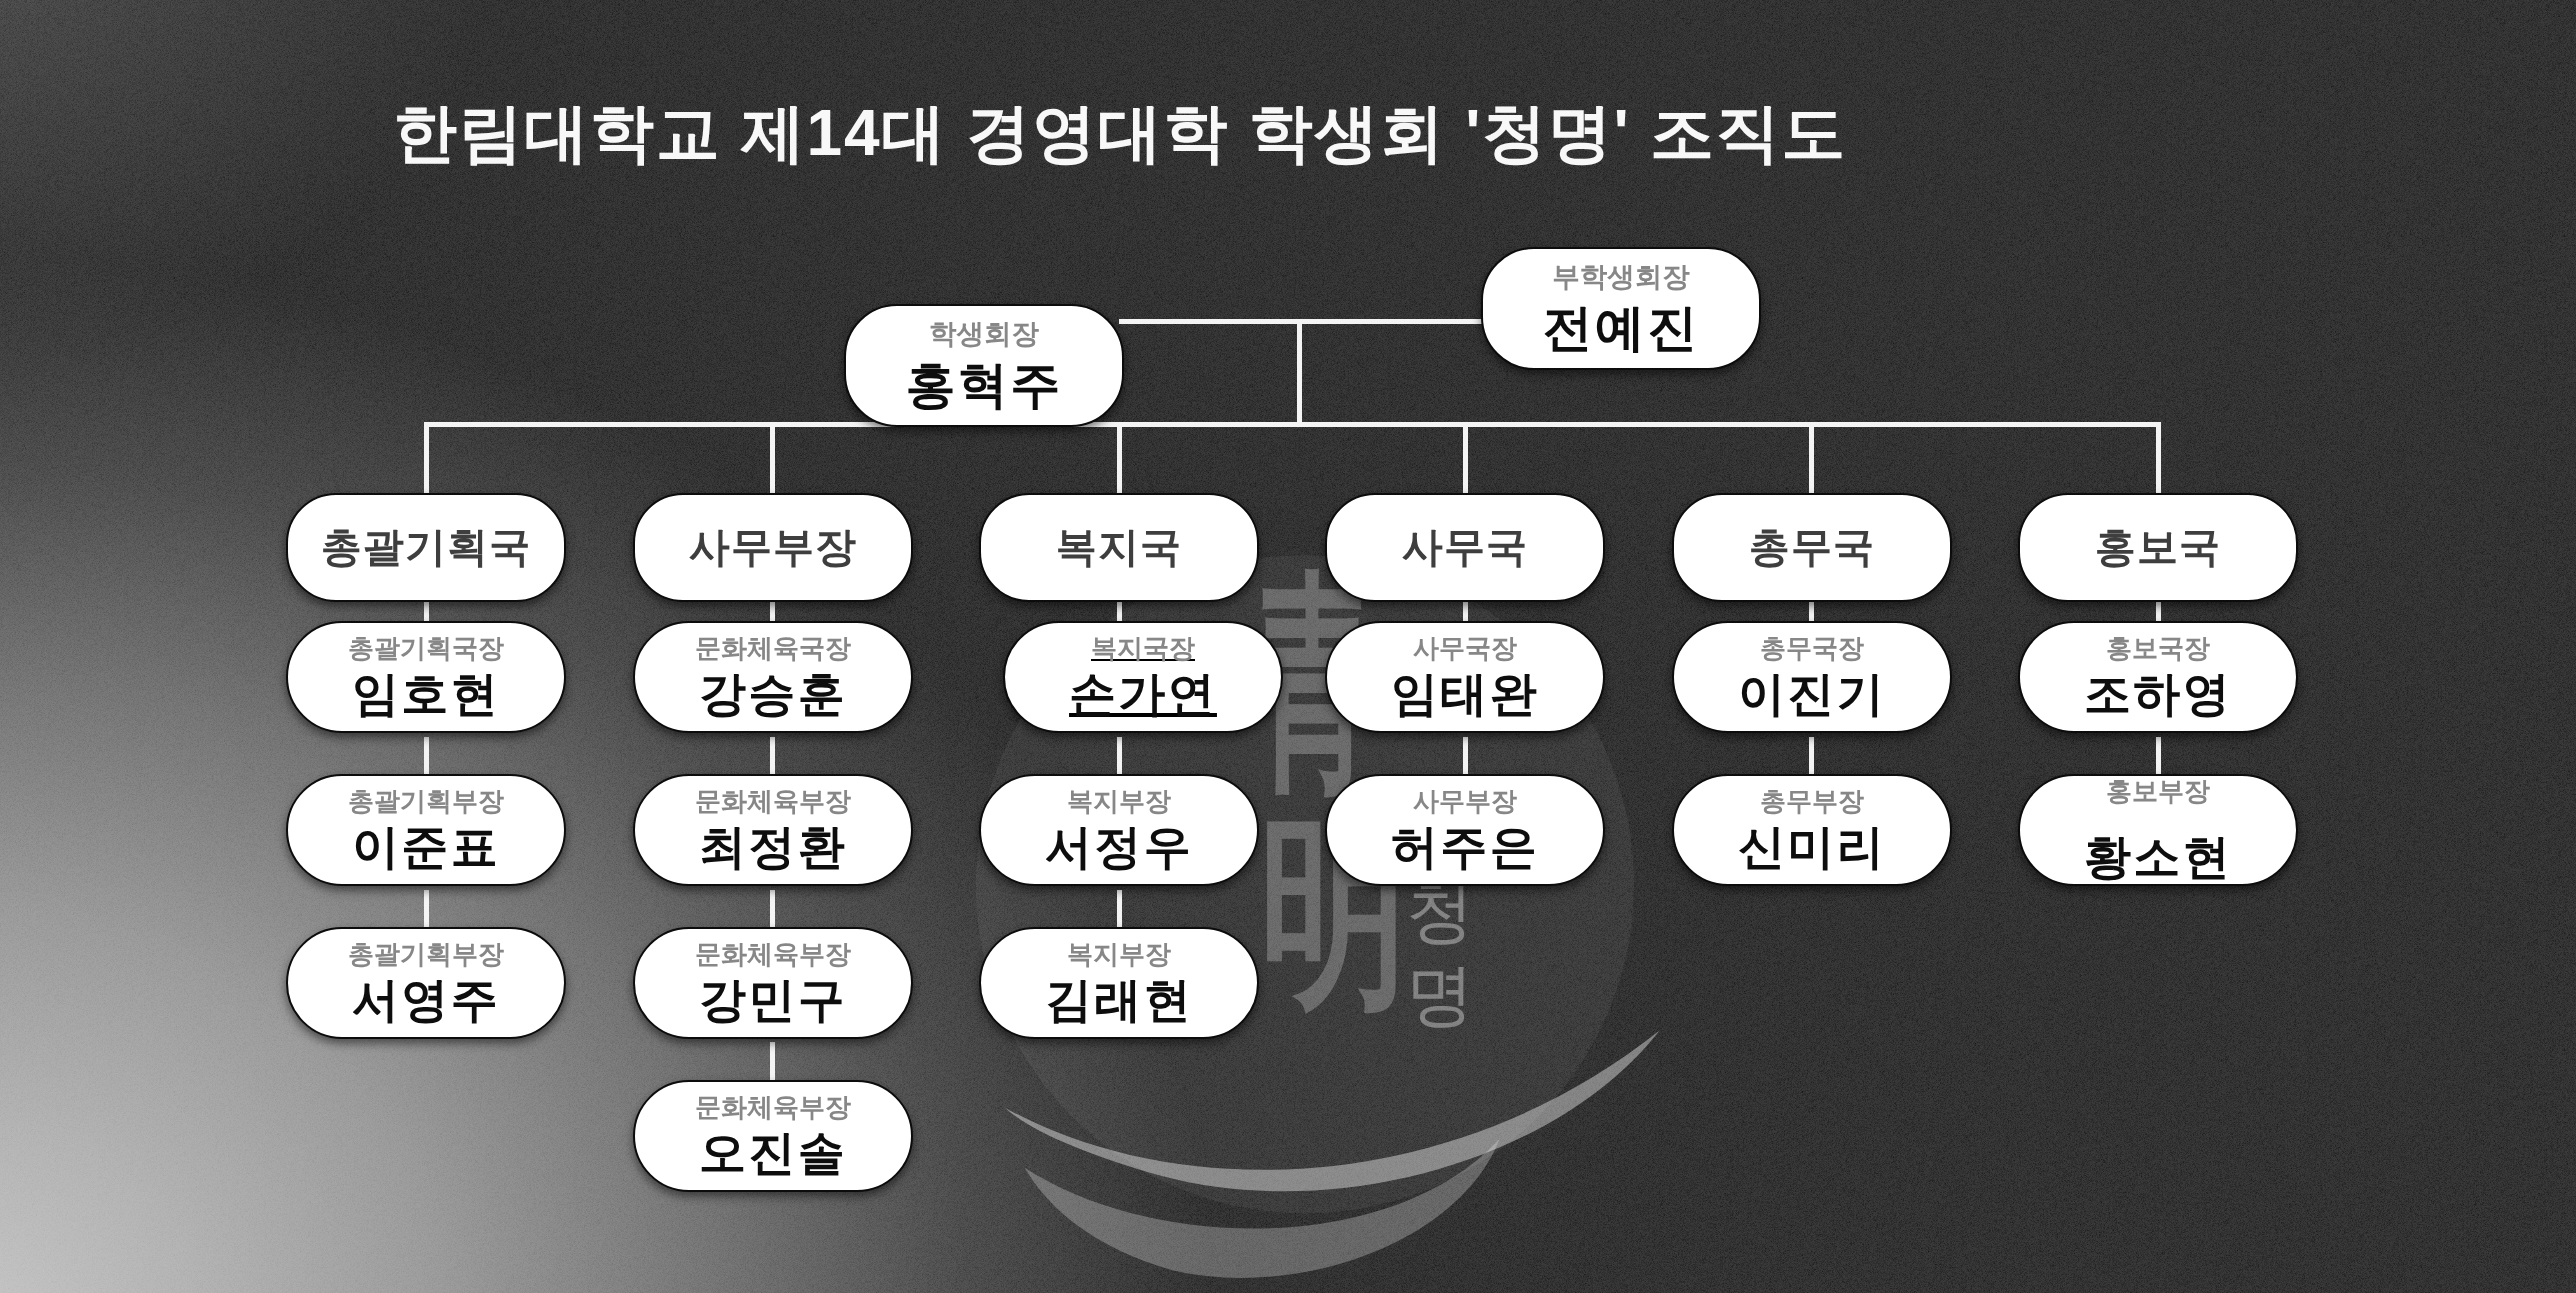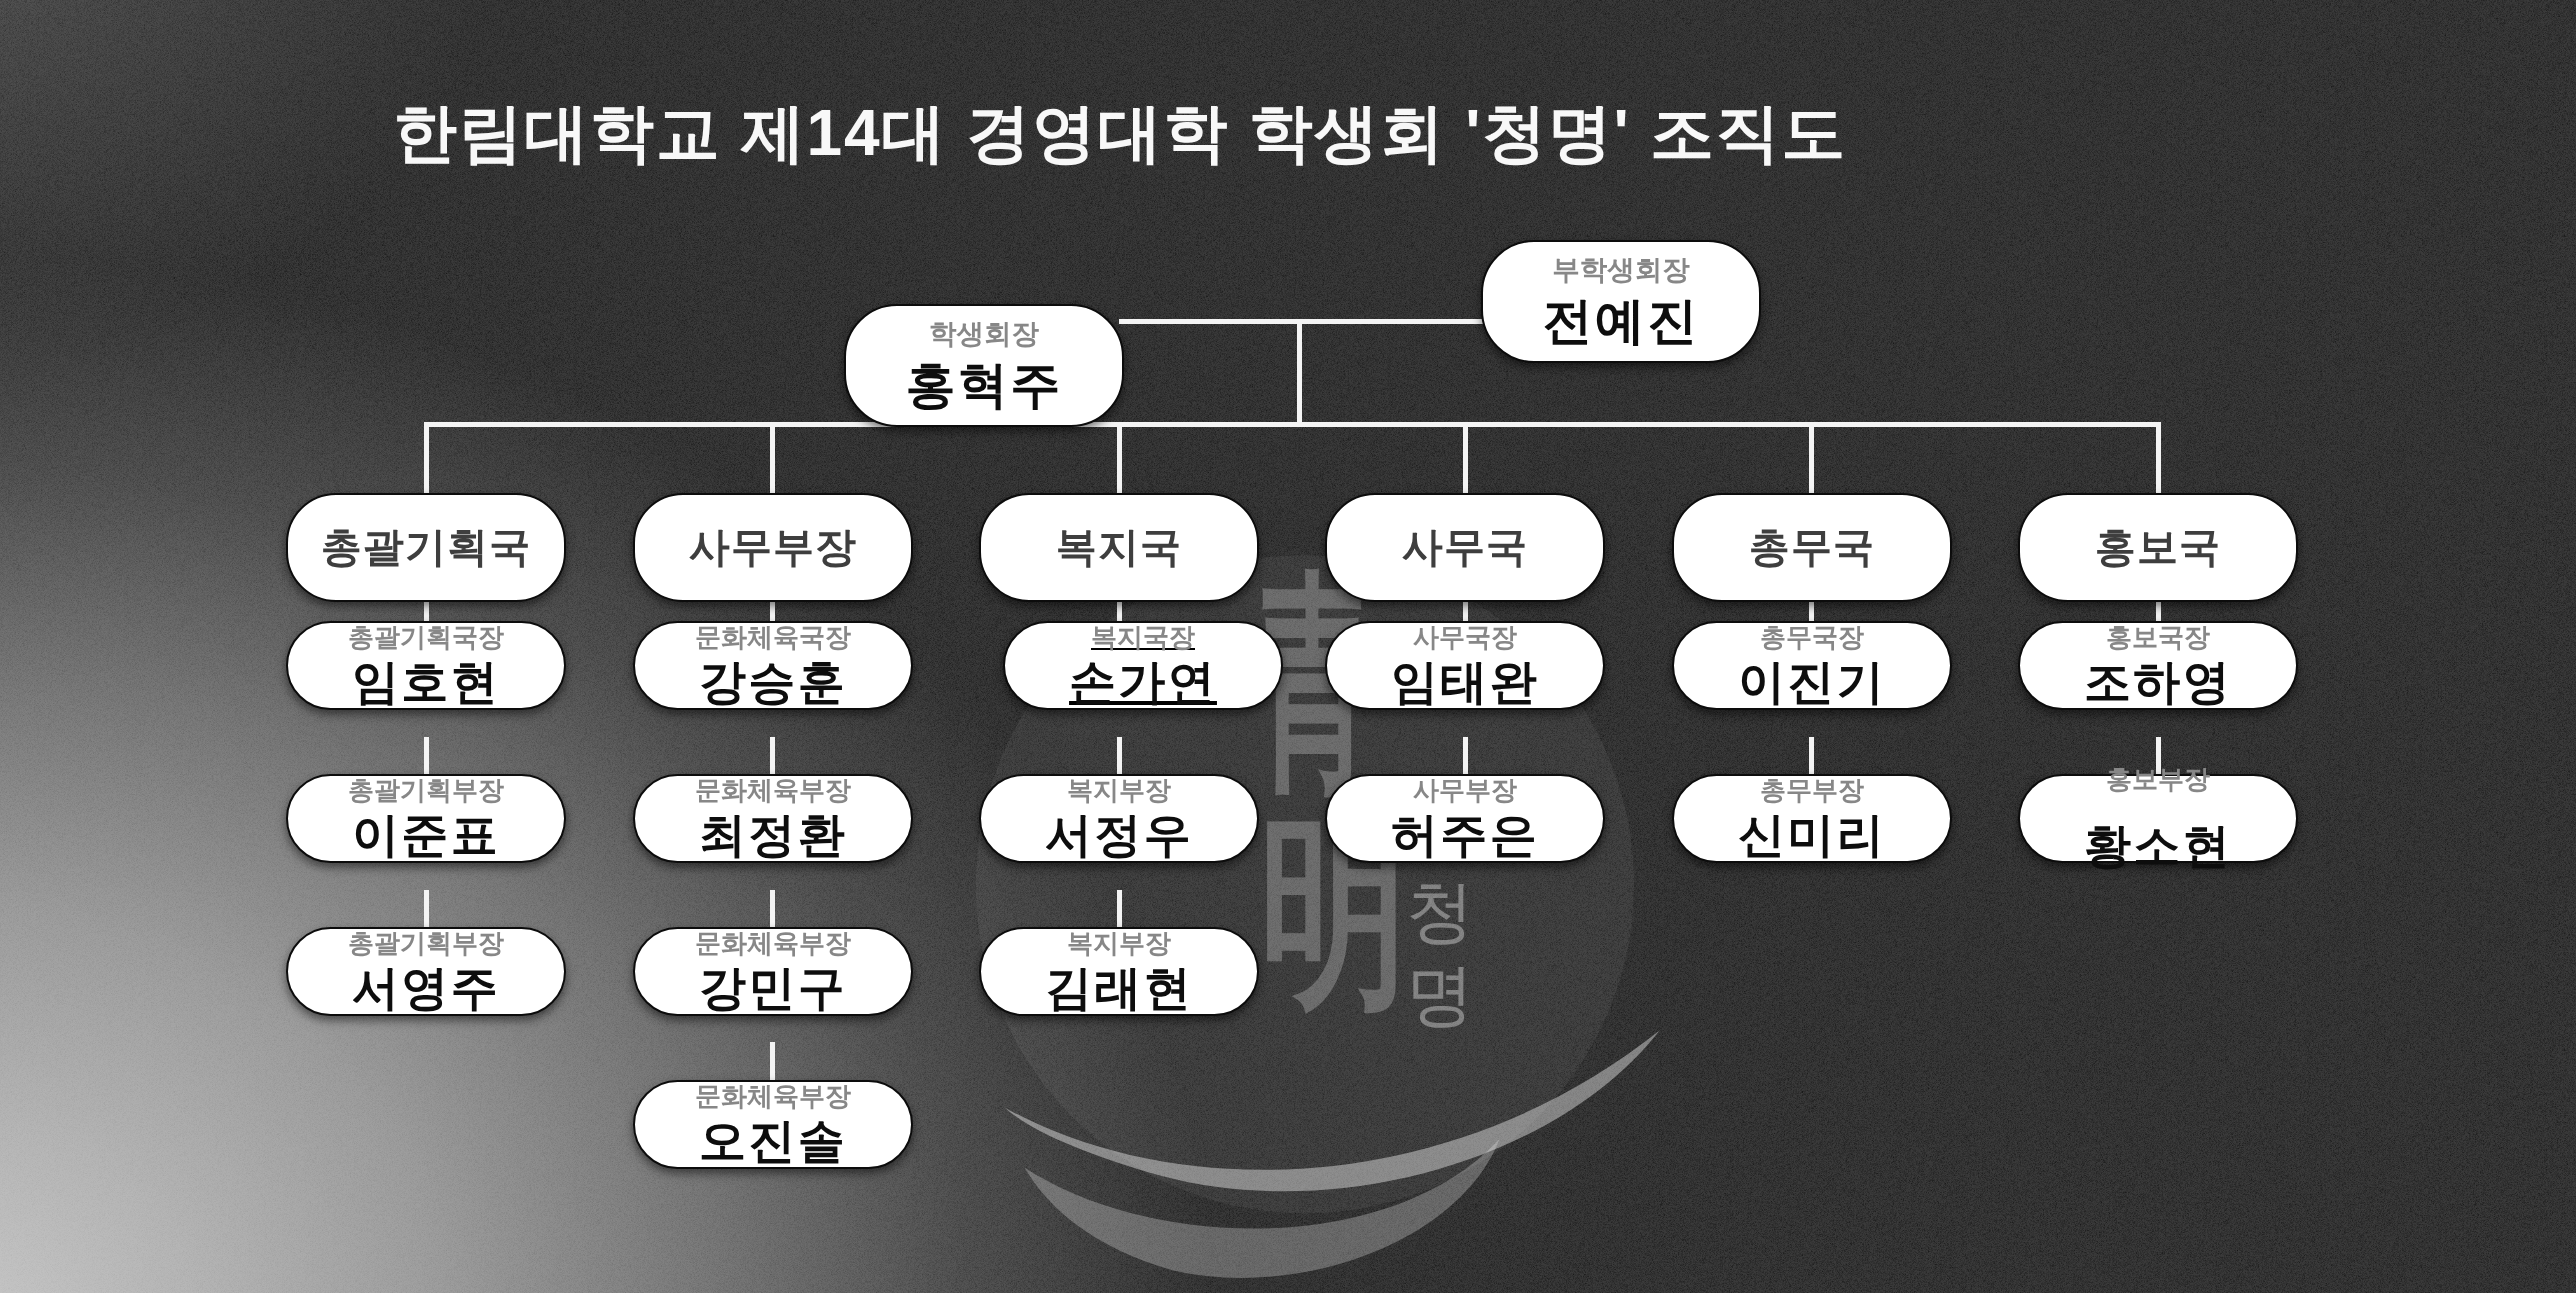--- a/index.html
+++ b/index.html
@@ -21,21 +21,21 @@
   .hangul-small{position:absolute;color:rgba(255,255,255,0.36);font-size:68px;line-height:1.22;text-align:center;width:80px;font-weight:400;}
   #hangul-wm{left:467px;top:332px;}
   
   .h-line,.v-line{position:absolute;background:#f4f4f4;}
   
   .box{position:absolute;background:#ffffff;border:2.9px solid #0c0c0c;box-sizing:border-box;
        display:flex;flex-direction:column;align-items:center;justify-content:center;
        box-shadow:0 4.6px 9.2px rgba(0,0,0,0.5);}
   .box.l1{width:280px;height:123px;border-radius:53px;gap:8px;}
   .box.dept{width:280px;height:109px;border-radius:50px;}
-  .box.member{width:280px;height:89px;border-radius:60px;gap:5.7px;}
+  .box.member{width:280px;height:112px;border-radius:60px;gap:5.7px;}
   .role{font-size:26px;font-weight:700;color:#878787;line-height:1.1;}
   .l1 .role{font-size:27.5px;}
   .name{font-size:47px;font-weight:800;color:#0d0d0d;line-height:1.08;letter-spacing:2.3px;}
   .l1 .name{font-size:50px;}
   .dept-label{font-size:41px;font-weight:800;color:#3e3e3e;letter-spacing:1.1px;}
   
   #title{position:absolute;left:0;top:90px;width:2240px;text-align:center;
          font-size:64px;font-weight:800;color:#f8f8f8;letter-spacing:1.7px;}
 </style>
 </head>
@@ -91,21 +91,21 @@
       <div class="v-line" style="left: 2156px; top: 422px; width: 5.2px; height: 77px;"></div>
       <div class="v-line" style="left: 2156px; top: 596px; width: 5.2px; height: 30px;"></div>
       <div class="v-line" style="left: 2156px; top: 737px; width: 5.2px; height: 43px;"></div>
     </div>
 
   <div id="nodes">
       <div class="box l1" style="left: 844px; top: 256px; margin-top: 48px;">
     <div class="role">학생회장</div>
     <div class="name">홍혁주</div>
   </div>
-      <div class="box l1" style="left: 1481px; top: 240px;">
+      <div class="box l1" style="left: 1481px; top: 247px;">
     <div class="role">부학생회장</div>
     <div class="name">전예진</div>
   </div>
       <div class="box dept" style="left: 286px; top: 493px;">
     <div class="dept-label">총괄기획국</div>
   </div>
       <div class="box member" style="left: 286px; top: 621px;">
     <div class="role">총괄기획국장</div>
     <div class="name">임호현</div>
   </div>

